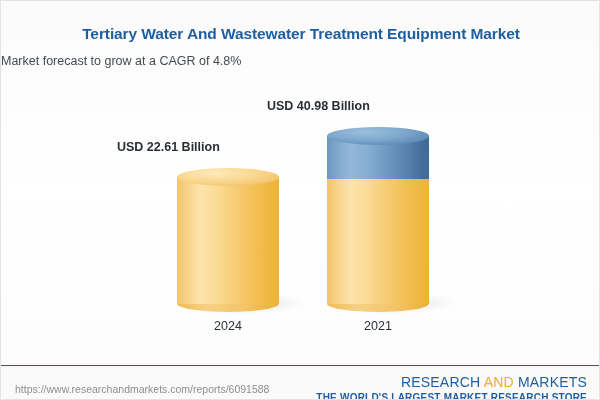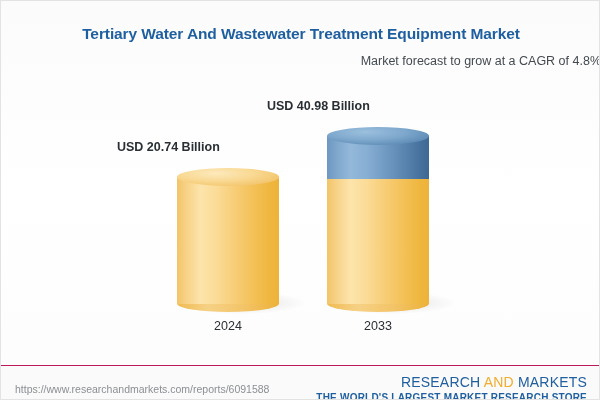--- a/index.html
+++ b/index.html
@@ -37,21 +37,21 @@
     font-size: 15.5px;
     font-weight: bold;
     color: #1f5fa0;
     letter-spacing: -0.1px;
   }
   .chart-subtitle {
     position: absolute;
     left: 0;
     top: 53px;
     width: 600px;
-    text-align: right;
+    text-align: left;
     font-size: 12.5px;
     color: #444a50;
   }
 
   .bars {
     position: absolute;
     left: 0;
     top: 0;
     width: 600px;
     height: 348px;
@@ -179,21 +179,21 @@
   <div class="chart-area">
 
     <div class="chart-title">Tertiary Water And Wastewater Treatment Equipment Market</div>
 
     <div class="chart-subtitle">Market forecast to grow at a CAGR of 4.8%</div>
 
     <div class="bars">
 
       <div>
 
-        <div class="value-label" style="left:116px; top:139px;">USD 20.74 Billion</div>
+        <div class="value-label" style="left:116px; top:139px;">USD 22.61 Billion</div>
 
         <div class="cyl-shadow" style="left:176px; top:291px; width:128px; height:22px;"></div>
 
         <div class="cyl-bottom y-bottom" style="left:176px; top:294px; width:102px; height:17px;"></div>
 
         <div class="cyl-body y-body" style="left:176px; top:176px; width:102px; height:127px;"></div>
 
         <div class="cyl-cap y-cap" style="left:176px; top:167px; width:102px; height:18px;"></div>
 
         <div class="cat-label" style="left:117px; top:318px;">2024</div>
@@ -206,21 +206,21 @@
         <div class="cyl-shadow" style="left:326px; top:291px; width:128px; height:22px;"></div>
 
         <div class="cyl-bottom y-bottom" style="left:326px; top:294px; width:102px; height:17px;"></div>
 
         <div class="cyl-body y-body" style="left:326px; top:176px; width:102px; height:127px;"></div>
 
         <div class="cyl-body b-body" style="left:326px; top:135px; width:102px; height:43px;"></div>
 
         <div class="cyl-cap b-cap" style="left:326px; top:126px; width:102px; height:18px;"></div>
 
-        <div class="cat-label" style="left:267px; top:318px;">2033</div>
+        <div class="cat-label" style="left:267px; top:318px;">2021</div>
       </div>
 
     </div>
   </div>
 
   <div class="footer">
     <div class="footer-url">https://www.researchandmarkets.com/reports/6091588</div>
 
     <div class="logo">
       <div class="logo-main"><span>RESEARCH </span><span class="logo-and">AND</span><span> MARKETS</span></div>

